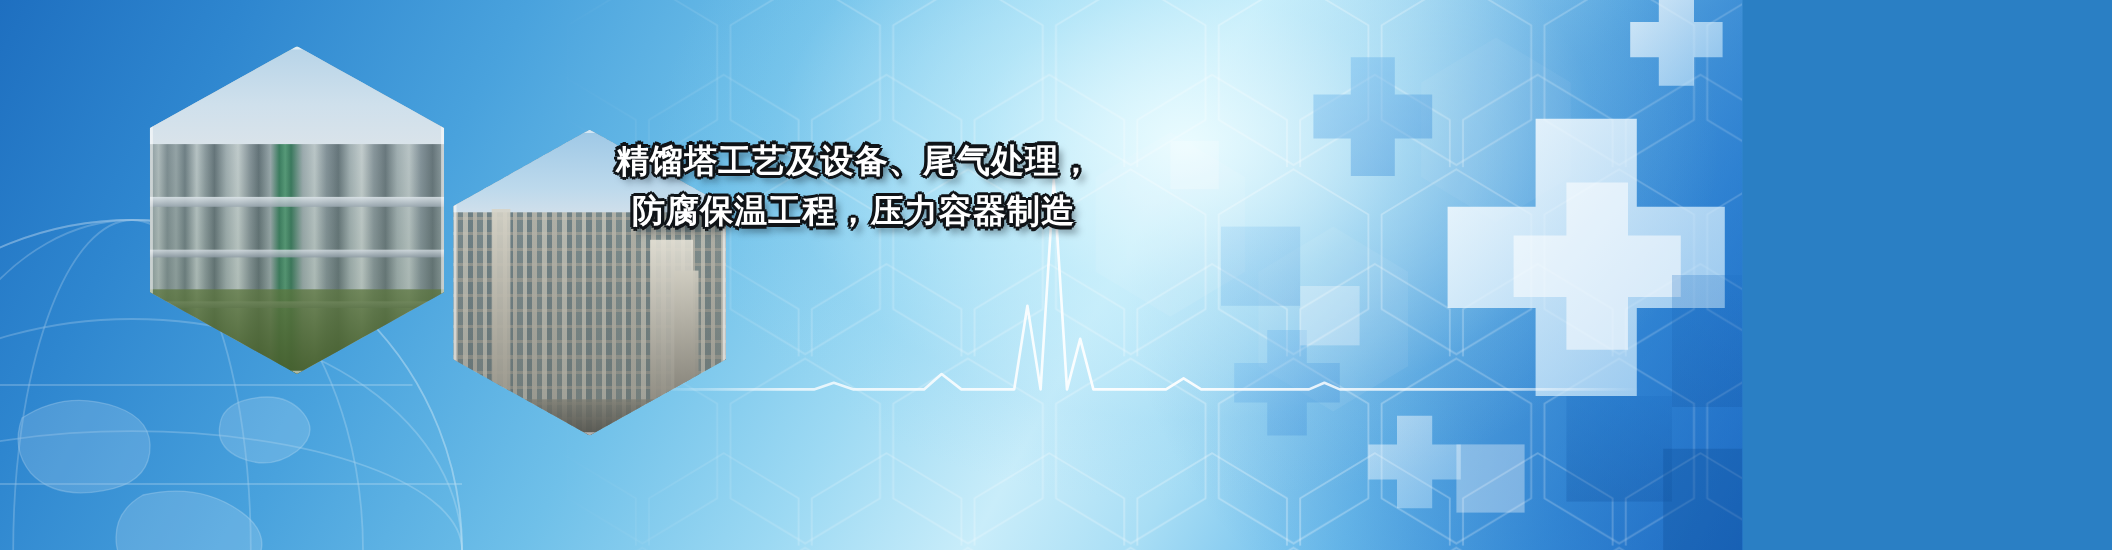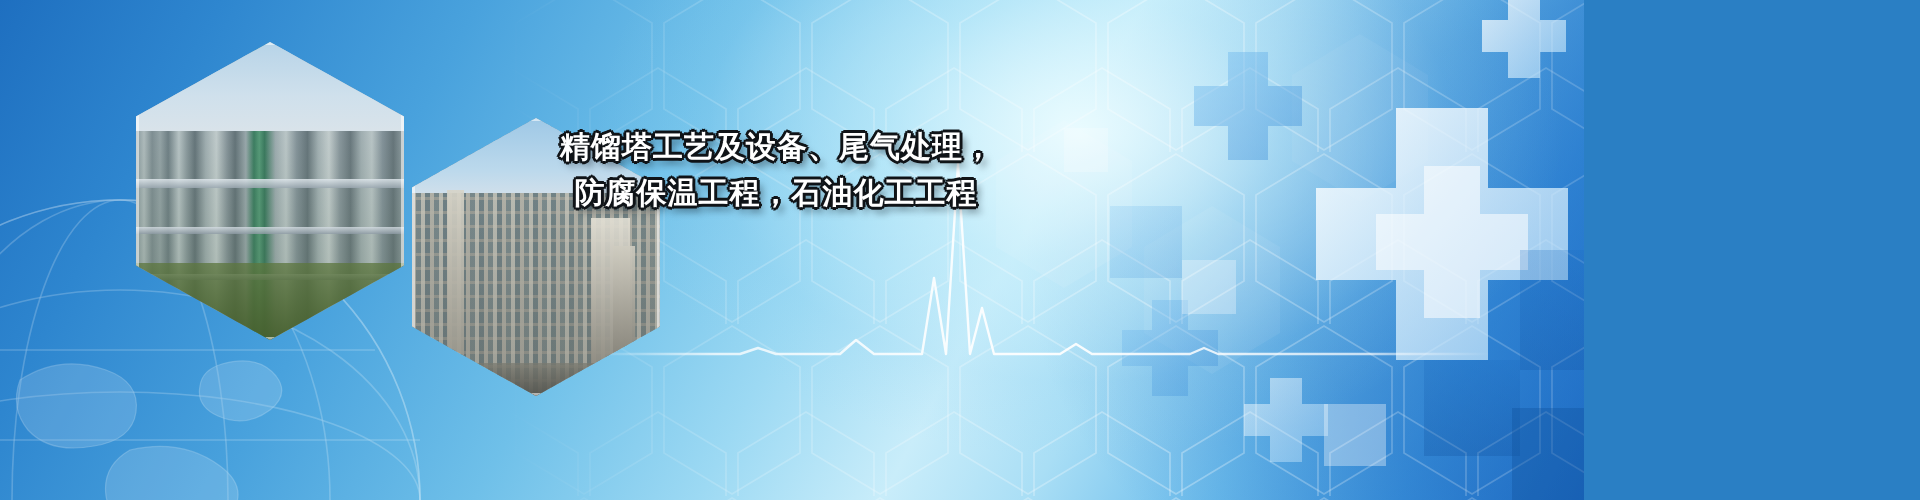--- a/index.html
+++ b/index.html
@@ -254,16 +254,16 @@
       <div class="block stackL"></div>
       <div class="block stackR"></div>
       <div class="block stackR2"></div>
       <div class="ground"></div>
     </div>
     <div class="rim"></div>
   </div>
 
   <div id="headline">
     <span class="line l1">精馏塔工艺及设备、尾气处理，</span>
-    <span class="line l3">防腐保温工程，石油化工工程</span>
+    <span class="line l3">防腐保温工程，压力容器制造</span>
   </div>
 
 </div>
 
 </body></html>

